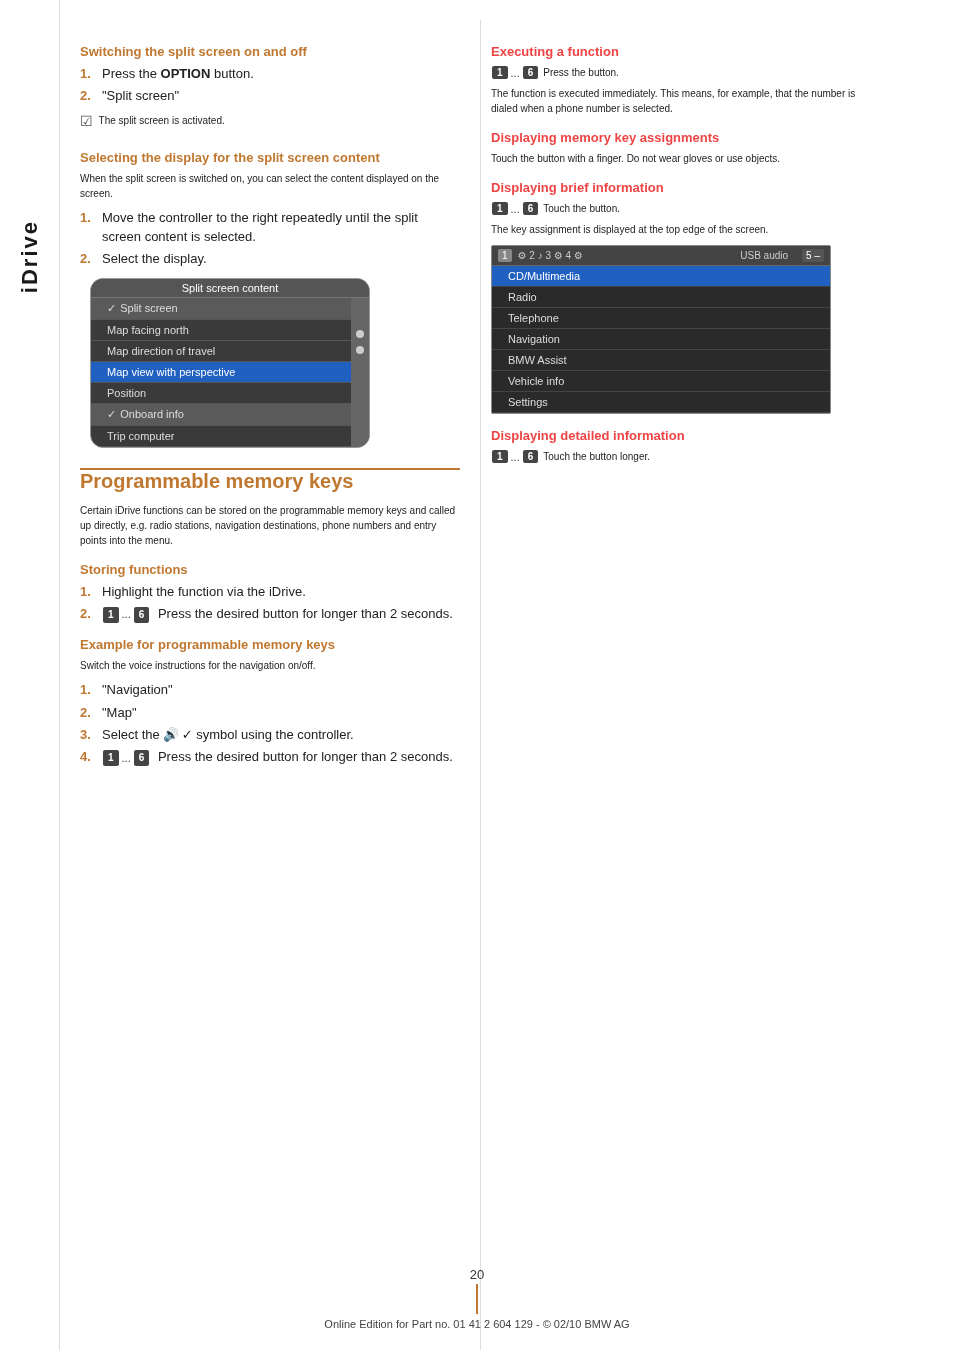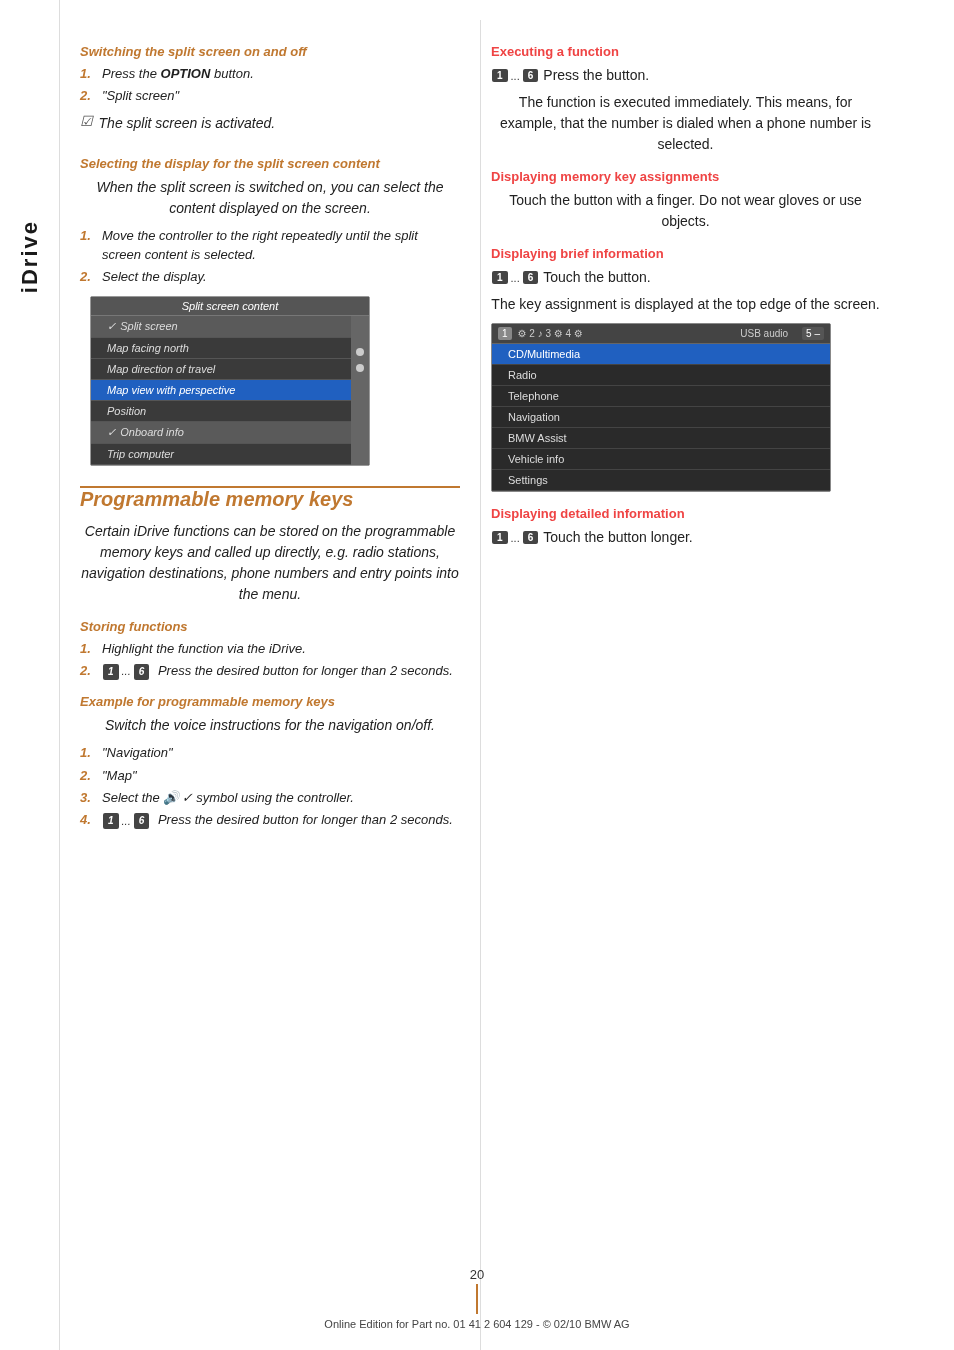--- a/index.html
+++ b/index.html
@@ -44,21 +44,20 @@
     .main-content {
       flex: 1;
       display: flex;
       padding: 20px 0 0 0;
     }
 
     
     .col-left {
       width: 420px;
       padding: 10px 20px 20px 20px;
-      font-style: italic;
     }
 
     
     .col-right {
       width: 420px;
       padding: 10px 20px 20px 10px;
       border-left: 1px solid #ddd;
     }
 
     
@@ -124,24 +123,23 @@
     }
 
     .check-icon {
       color: #555;
       margin-right: 6px;
       font-size: 14px;
     }
 
     
     .body-text {
-      font-size: 14px;
+      font-size: 10px;
       line-height: 1.5;
       margin-bottom: 8px;
-      text-align: center;
     }
 
     
     .bold { font-weight: bold; }
 
     
     .key-badge {
       display: inline-block;
       background: #444;
       color: #fff;
@@ -166,21 +164,21 @@
     }
 
     
     .split-screen-img {
       border: 1px solid #999;
       background: #3a3a3a;
       color: #fff;
       font-size: 11px;
       width: 280px;
       margin: 10px 0 14px 10px;
-      border-radius: 2px;
+      border-radius: 13px;
       overflow: hidden;
     }
 
     .split-title-bar {
       background: #555;
       color: #fff;
       font-size: 11px;
       text-align: center;
       padding: 3px 6px;
       border-bottom: 1px solid #777;

